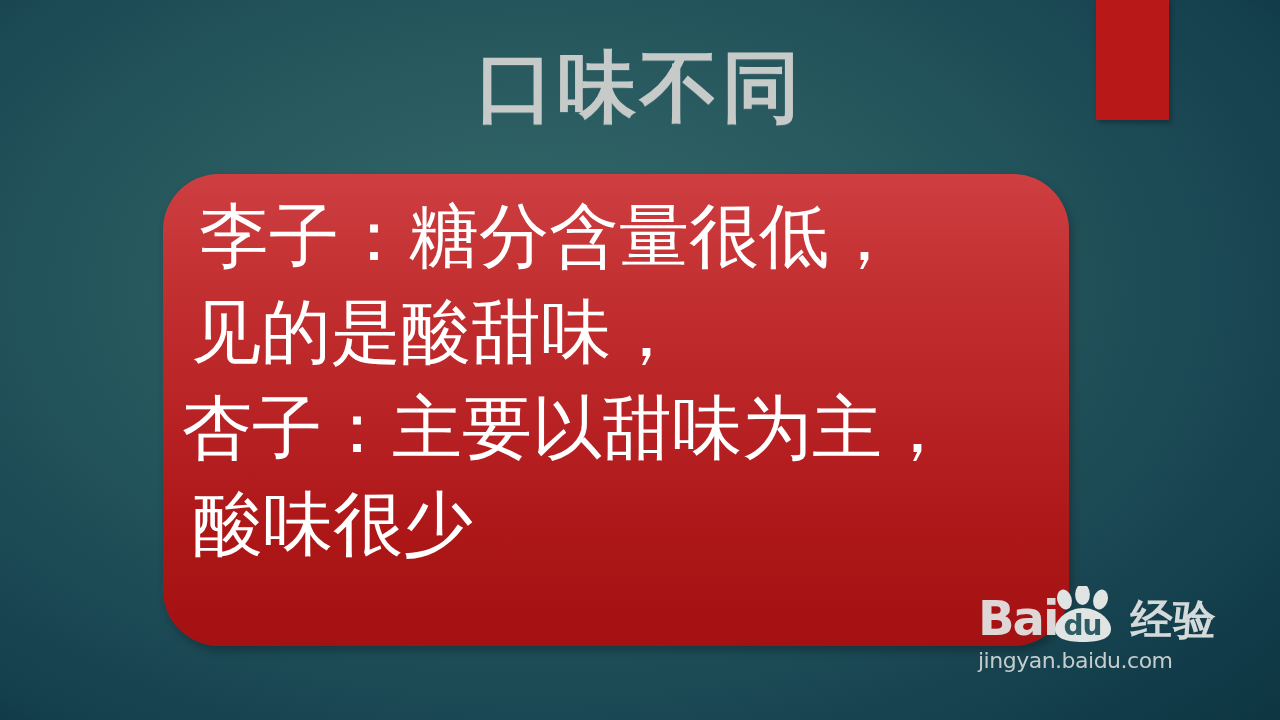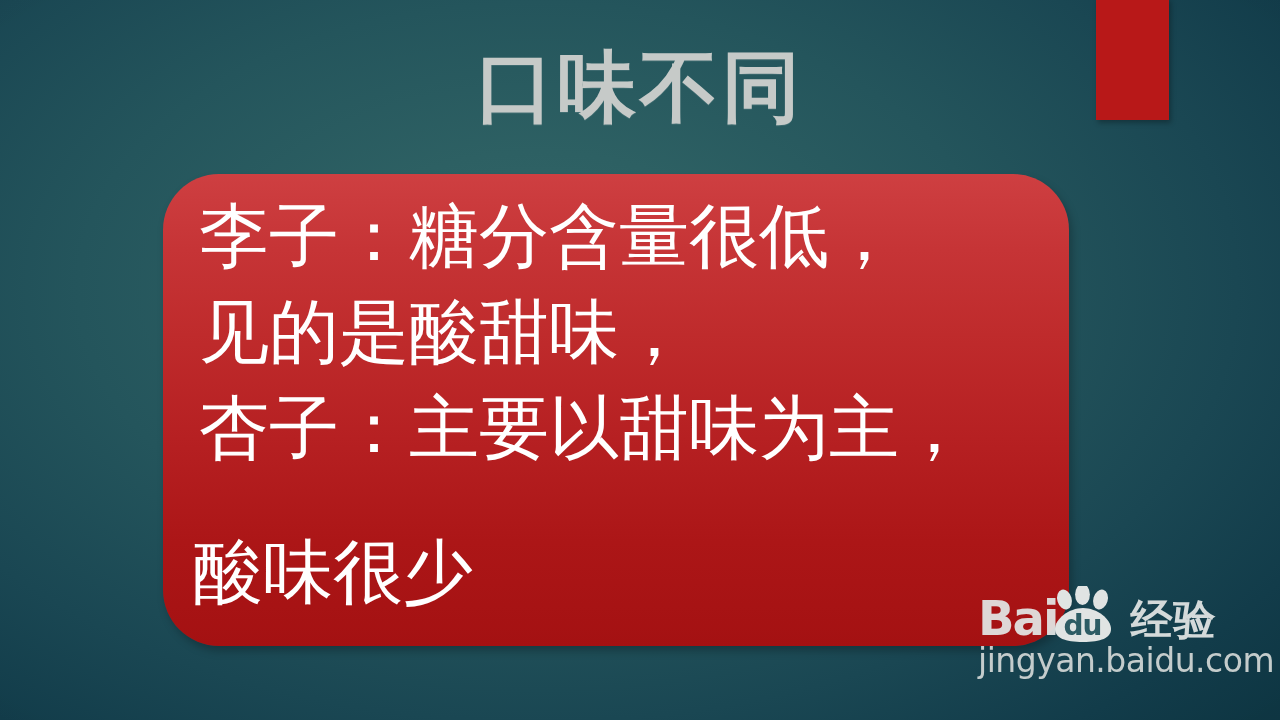--- a/index.html
+++ b/index.html
@@ -97,23 +97,23 @@
     font-weight: 400;
     font-size: 70px;
     line-height: 96px;
   }
   .line {
     white-space: nowrap;
     height: 96px;
   }
   .line.i1 { padding-left: 36px; }
   .line.i2 { padding-left: 26px; }
-  .line.i3 { padding-left: 36px; }
-  .line.i4 { padding-left: 36px; }
-  .line.i5 { padding-left: 30px; margin-top: 48px; }
+  .line.i3 { padding-left: 28px; }
+  .line.i4 { padding-left: 19px; }
+  .line.i5 { padding-left: 30px; }
 
   
   .watermark {
     position: absolute;
     left: 978px;
     top: 586px;
     z-index: 6;
     user-select: none;
   }
   .wm-row {
@@ -155,21 +155,21 @@
     line-height: 44px;
     color: #dfe3e2;
     margin-left: 11px;
     letter-spacing: 1px;
     opacity: 0.95;
   }
   .wm-url {
     margin-top: 2px;
     font-family: "DejaVu Sans", "Liberation Sans", sans-serif;
     font-weight: 400;
-    font-size: 33px;
+    font-size: 22px;
     line-height: 34px;
     color: #ced4d3;
     letter-spacing: -0.5px;
     opacity: 0.95;
   }
 </style>
 </head>
 <body>
 
 <div id="slide">

